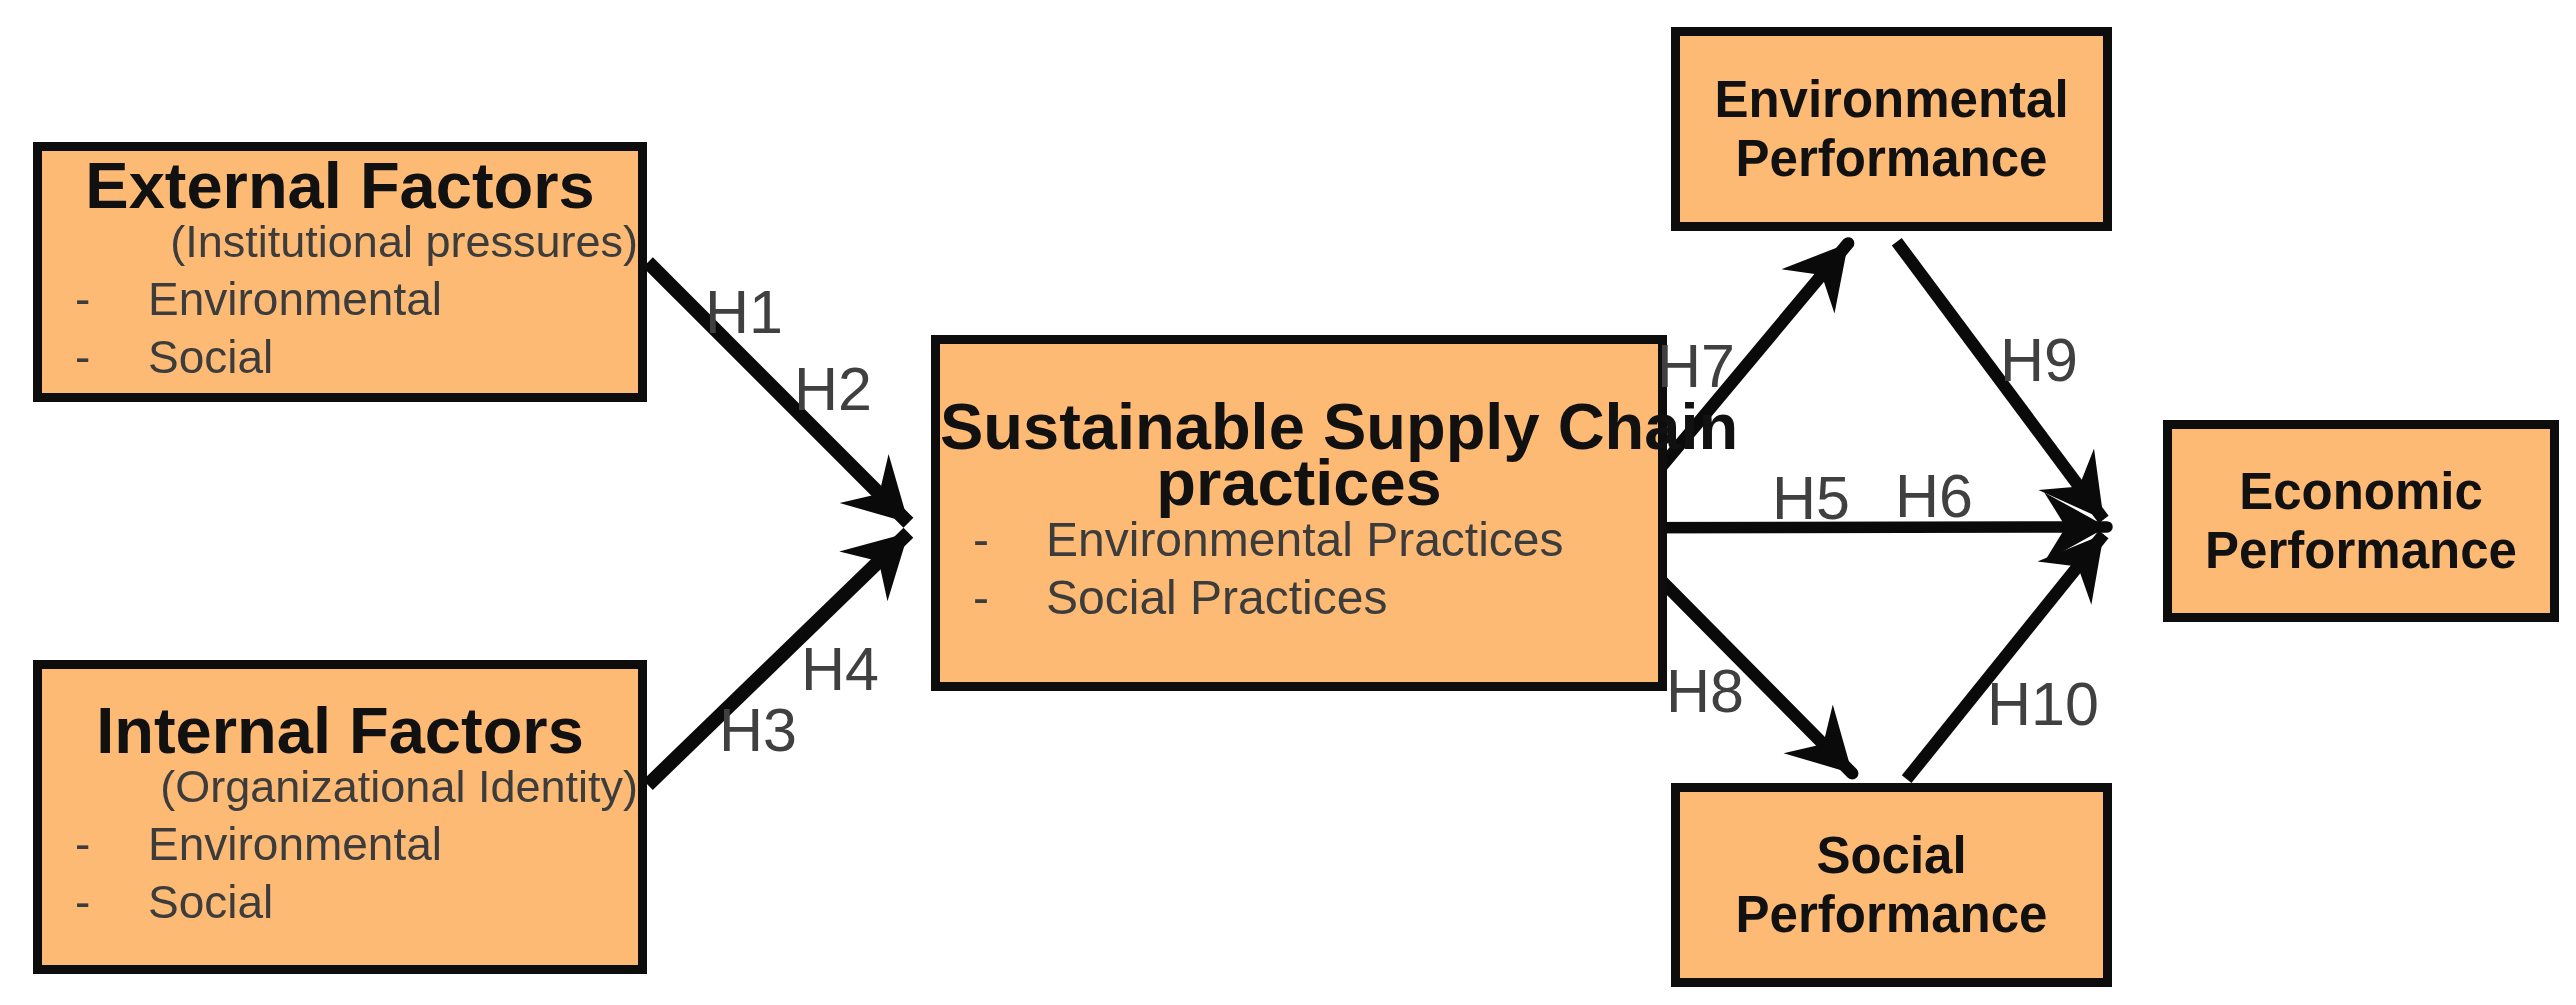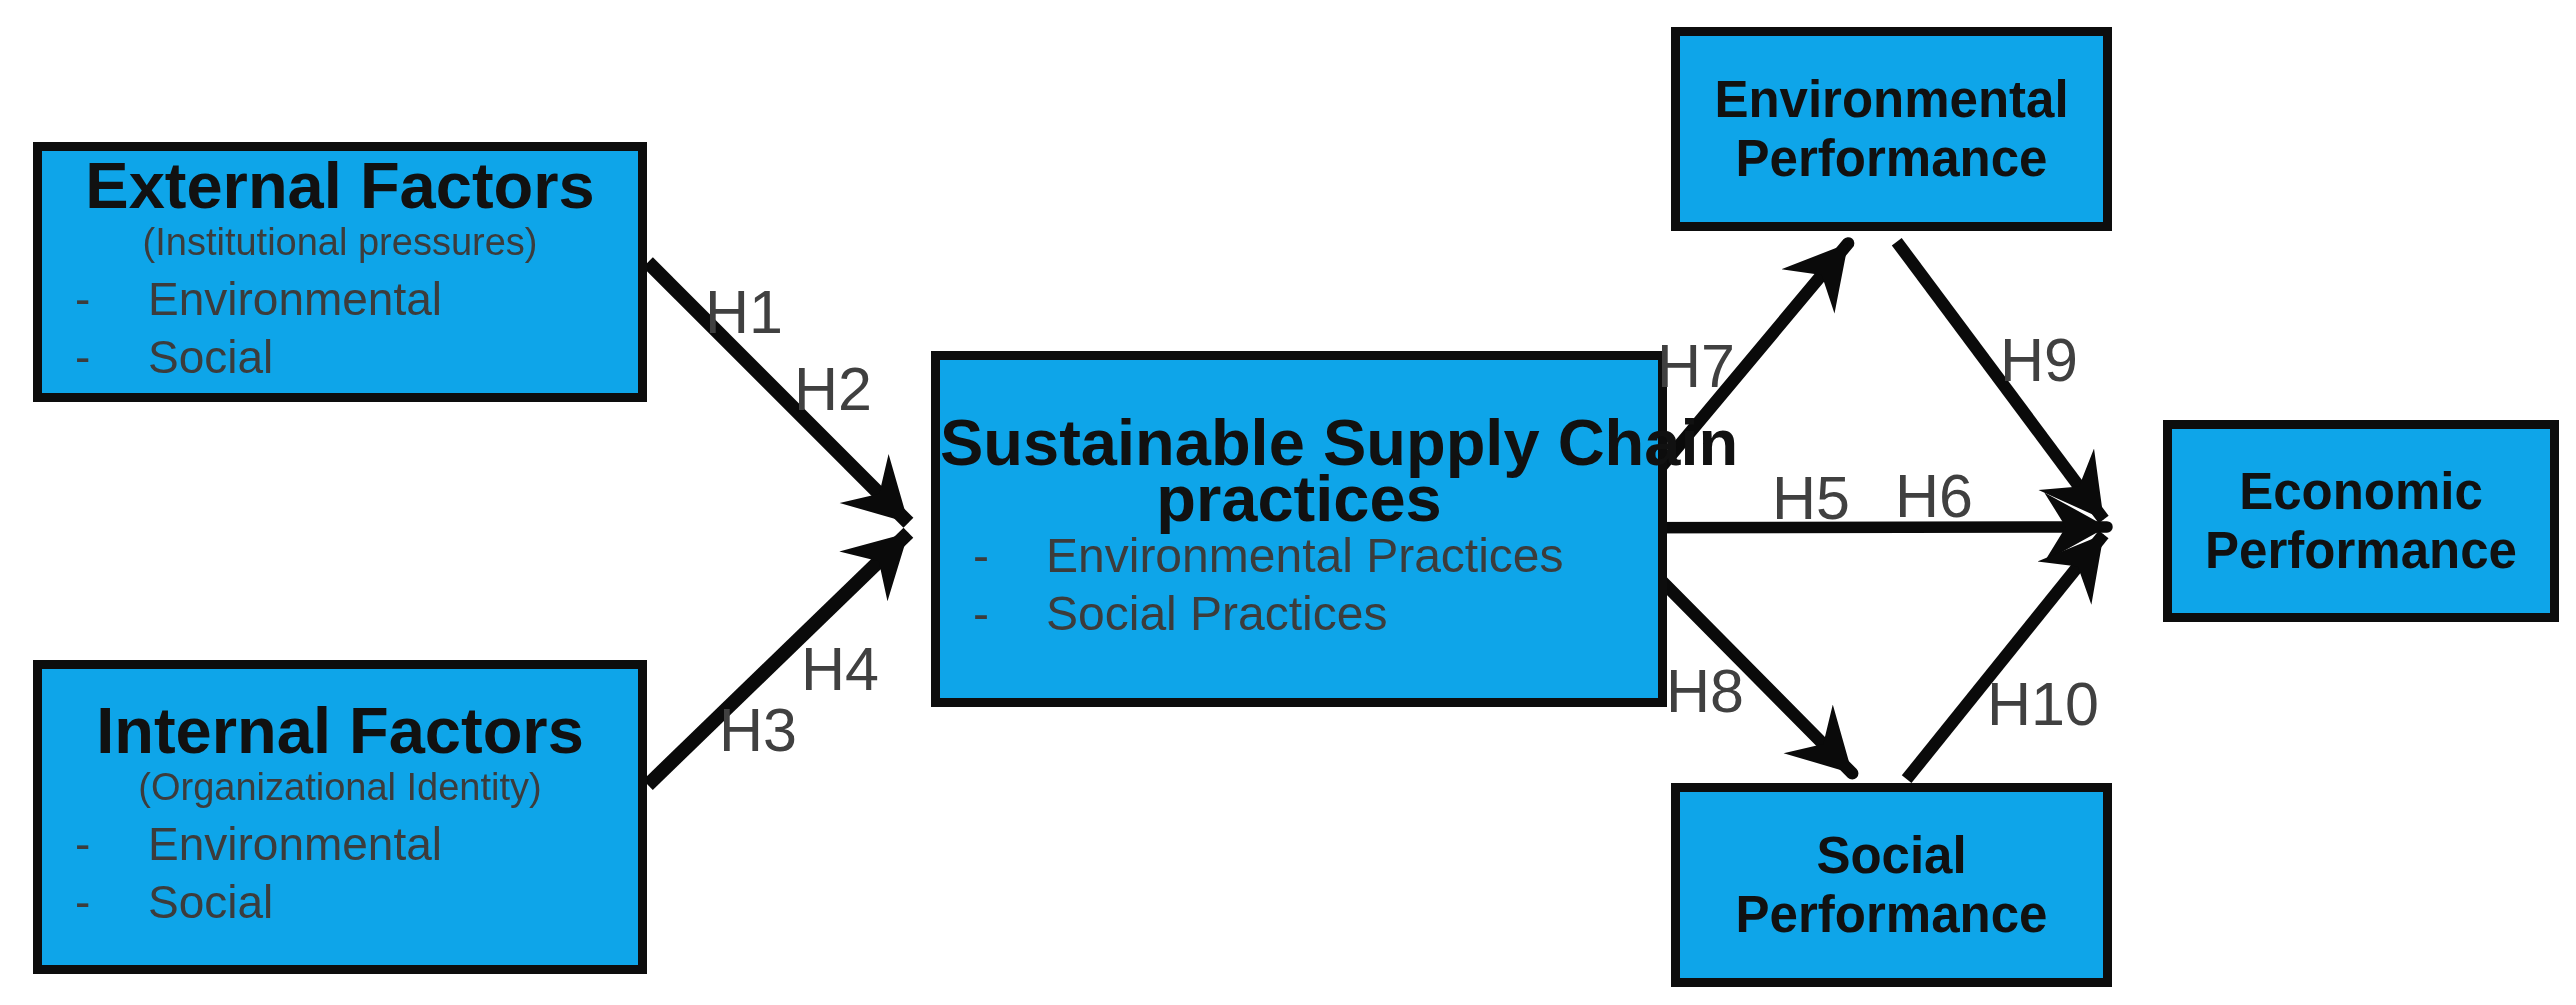--- a/index.html
+++ b/index.html
@@ -6,46 +6,46 @@
   .canvas{
     position:relative;
     width:2576px;height:1006px;
     background:#ffffff;
     font-family:"Liberation Sans", sans-serif;
     overflow:hidden;
   }
   .arrows{position:absolute;left:0;top:0;}
   .node{
     position:absolute;
-    background:#0ea5e9;
+    background:#fdba74;
     border:9px solid #0d0d0d;
     box-sizing:border-box;
     display:flex;flex-direction:column;justify-content:center;
   }
   .title-line{
     font-weight:bold;color:#111111;
     font-size:65px;line-height:56px;
     text-align:center;white-space:nowrap;
   }
   .perf .title-line{font-size:51px;line-height:59px;}
   .subtitle{
-    color:#3c3c3c;font-size:38px;line-height:56px;
-    text-align:center;white-space:nowrap;
+    color:#3c3c3c;font-size:45px;line-height:56px;
+    text-align:right;white-space:nowrap;
   }
   .bullet-row{
     display:flex;align-items:baseline;
     color:#3c3c3c;font-size:46px;line-height:58px;
     padding-left:33px;white-space:nowrap;
   }
   .bullet-row .dash{width:73px;flex:none;}
   #node-sscp .bullet-row{font-size:48px;}
 
   #node-external{left:33px;top:142px;width:614px;height:260px;}
   #node-internal{left:33px;top:660px;width:614px;height:314px;}
-  #node-sscp{left:931px;top:351px;width:736px;height:356px;}
+  #node-sscp{left:931px;top:335px;width:736px;height:356px;}
   #node-envperf{left:1671px;top:27px;width:441px;height:204px;}
   #node-socperf{left:1671px;top:783px;width:441px;height:204px;}
   #node-econperf{left:2121px;top:420px;width:396px;height:202px;margin-left:42px;}
 
   .hlabel{
     position:absolute;transform:translate(-50%,-50%);
     font-size:61px;color:#404040;white-space:nowrap;
   }
   .hl-h1{left:744px;top:312px;}
   .hl-h2{left:833px;top:389px;}

